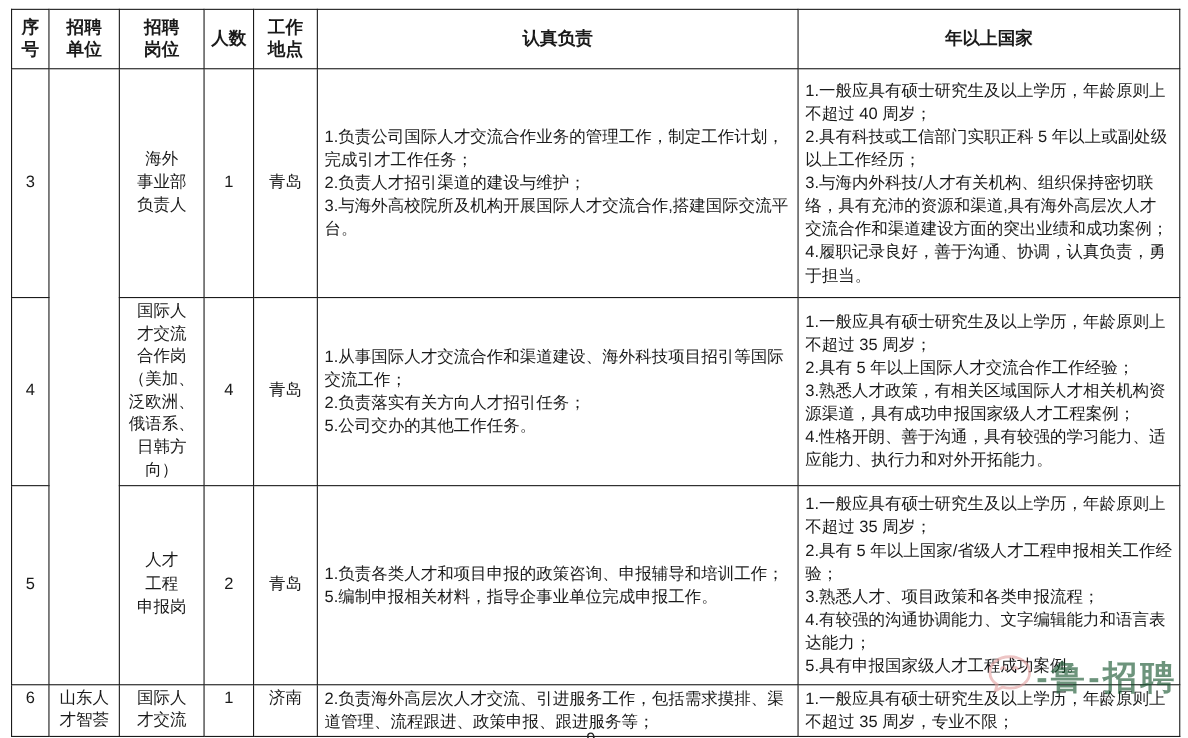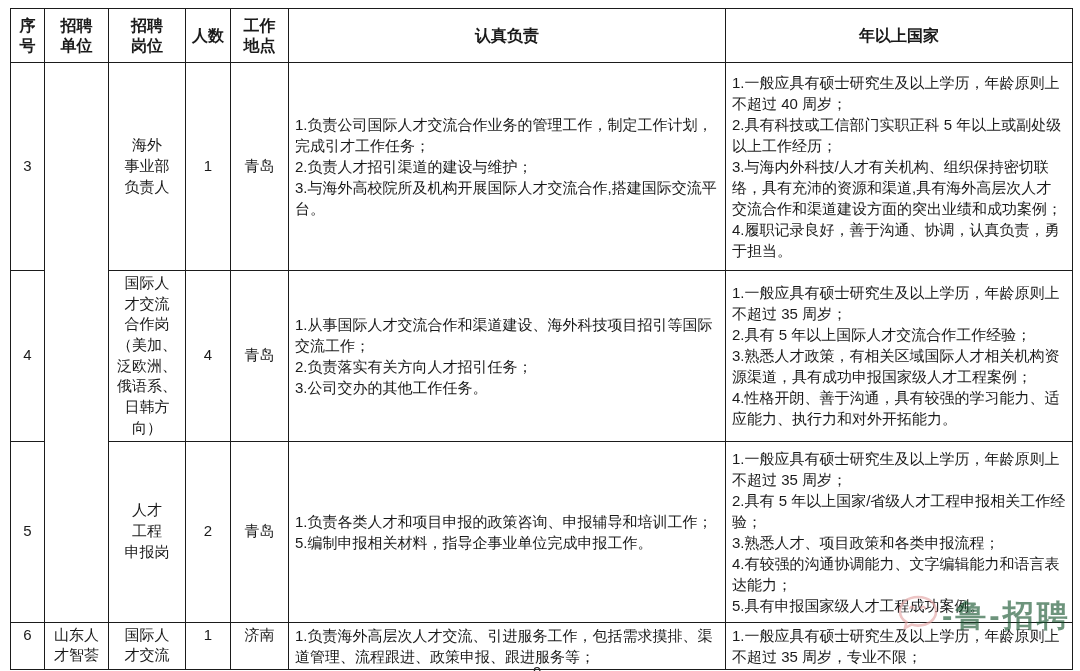--- a/index.html
+++ b/index.html
@@ -133,21 +133,21 @@
 合作岗
 （美加、
 泛欧洲、
 俄语系、
 日韩方
 向）</td>
         <td class="c">4</td>
         <td class="c">青岛</td>
         <td class="t">1.从事国际人才交流合作和渠道建设、海外科技项目招引等国际交流工作；
 2.负责落实有关方向人才招引任务；
-3.公司交办的其他工作任务。</td>
+5.公司交办的其他工作任务。</td>
         <td class="t">1.一般应具有硕士研究生及以上学历，年龄原则上不超过 35 周岁；
 2.具有 5 年以上国际人才交流合作工作经验；
 3.熟悉人才政策，有相关区域国际人才相关机构资源渠道，具有成功申报国家级人才工程案例；
 4.性格开朗、善于沟通，具有较强的学习能力、适应能力、执行力和对外开拓能力。</td>
       </tr>
       <tr class="r5">
         <td class="c">5</td>
         <td class="c">人才
 工程
 申报岗</td>
@@ -162,21 +162,21 @@
 5.具有申报国家级人才工程成功案例。</td>
       </tr>
       <tr class="r6">
         <td class="c">6</td>
         <td class="c">山东人
 才智荟</td>
         <td class="c">国际人
 才交流</td>
         <td class="c">1</td>
         <td class="c">济南</td>
-        <td class="t">1.负责海外高层次人才交流、引进服务工作，包括需求摸排、渠道管理、流程跟进、政策申报、跟进服务等；</td>
+        <td class="t">2.负责海外高层次人才交流、引进服务工作，包括需求摸排、渠道管理、流程跟进、政策申报、跟进服务等；</td>
         <td class="t">1.一般应具有硕士研究生及以上学历，年龄原则上不超过 35 周岁，专业不限；</td>
       </tr>
     </tbody>
   </table>
 
   <div class="watermark">
     <span style="display:inline-block; margin-right:2px;">
       <svg width="42" height="38" viewBox="0 0 42 38">
         <path d="M20 3 C9 3 2 9.5 2 17.5 C2 22 4.6 25.8 8.5 28.2 L7 34 L13.5 30.6 C15.5 31.2 17.7 31.6 20 31.6 C31 31.6 38 25 38 17.5 C38 9.5 31 3 20 3 Z" fill="none" stroke="#e3a2a2" stroke-width="2.6"></path>
         <path d="M12 14 q2 -3 4 0" fill="none" stroke="#e3a2a2" stroke-width="2.2" stroke-linecap="round"></path>

